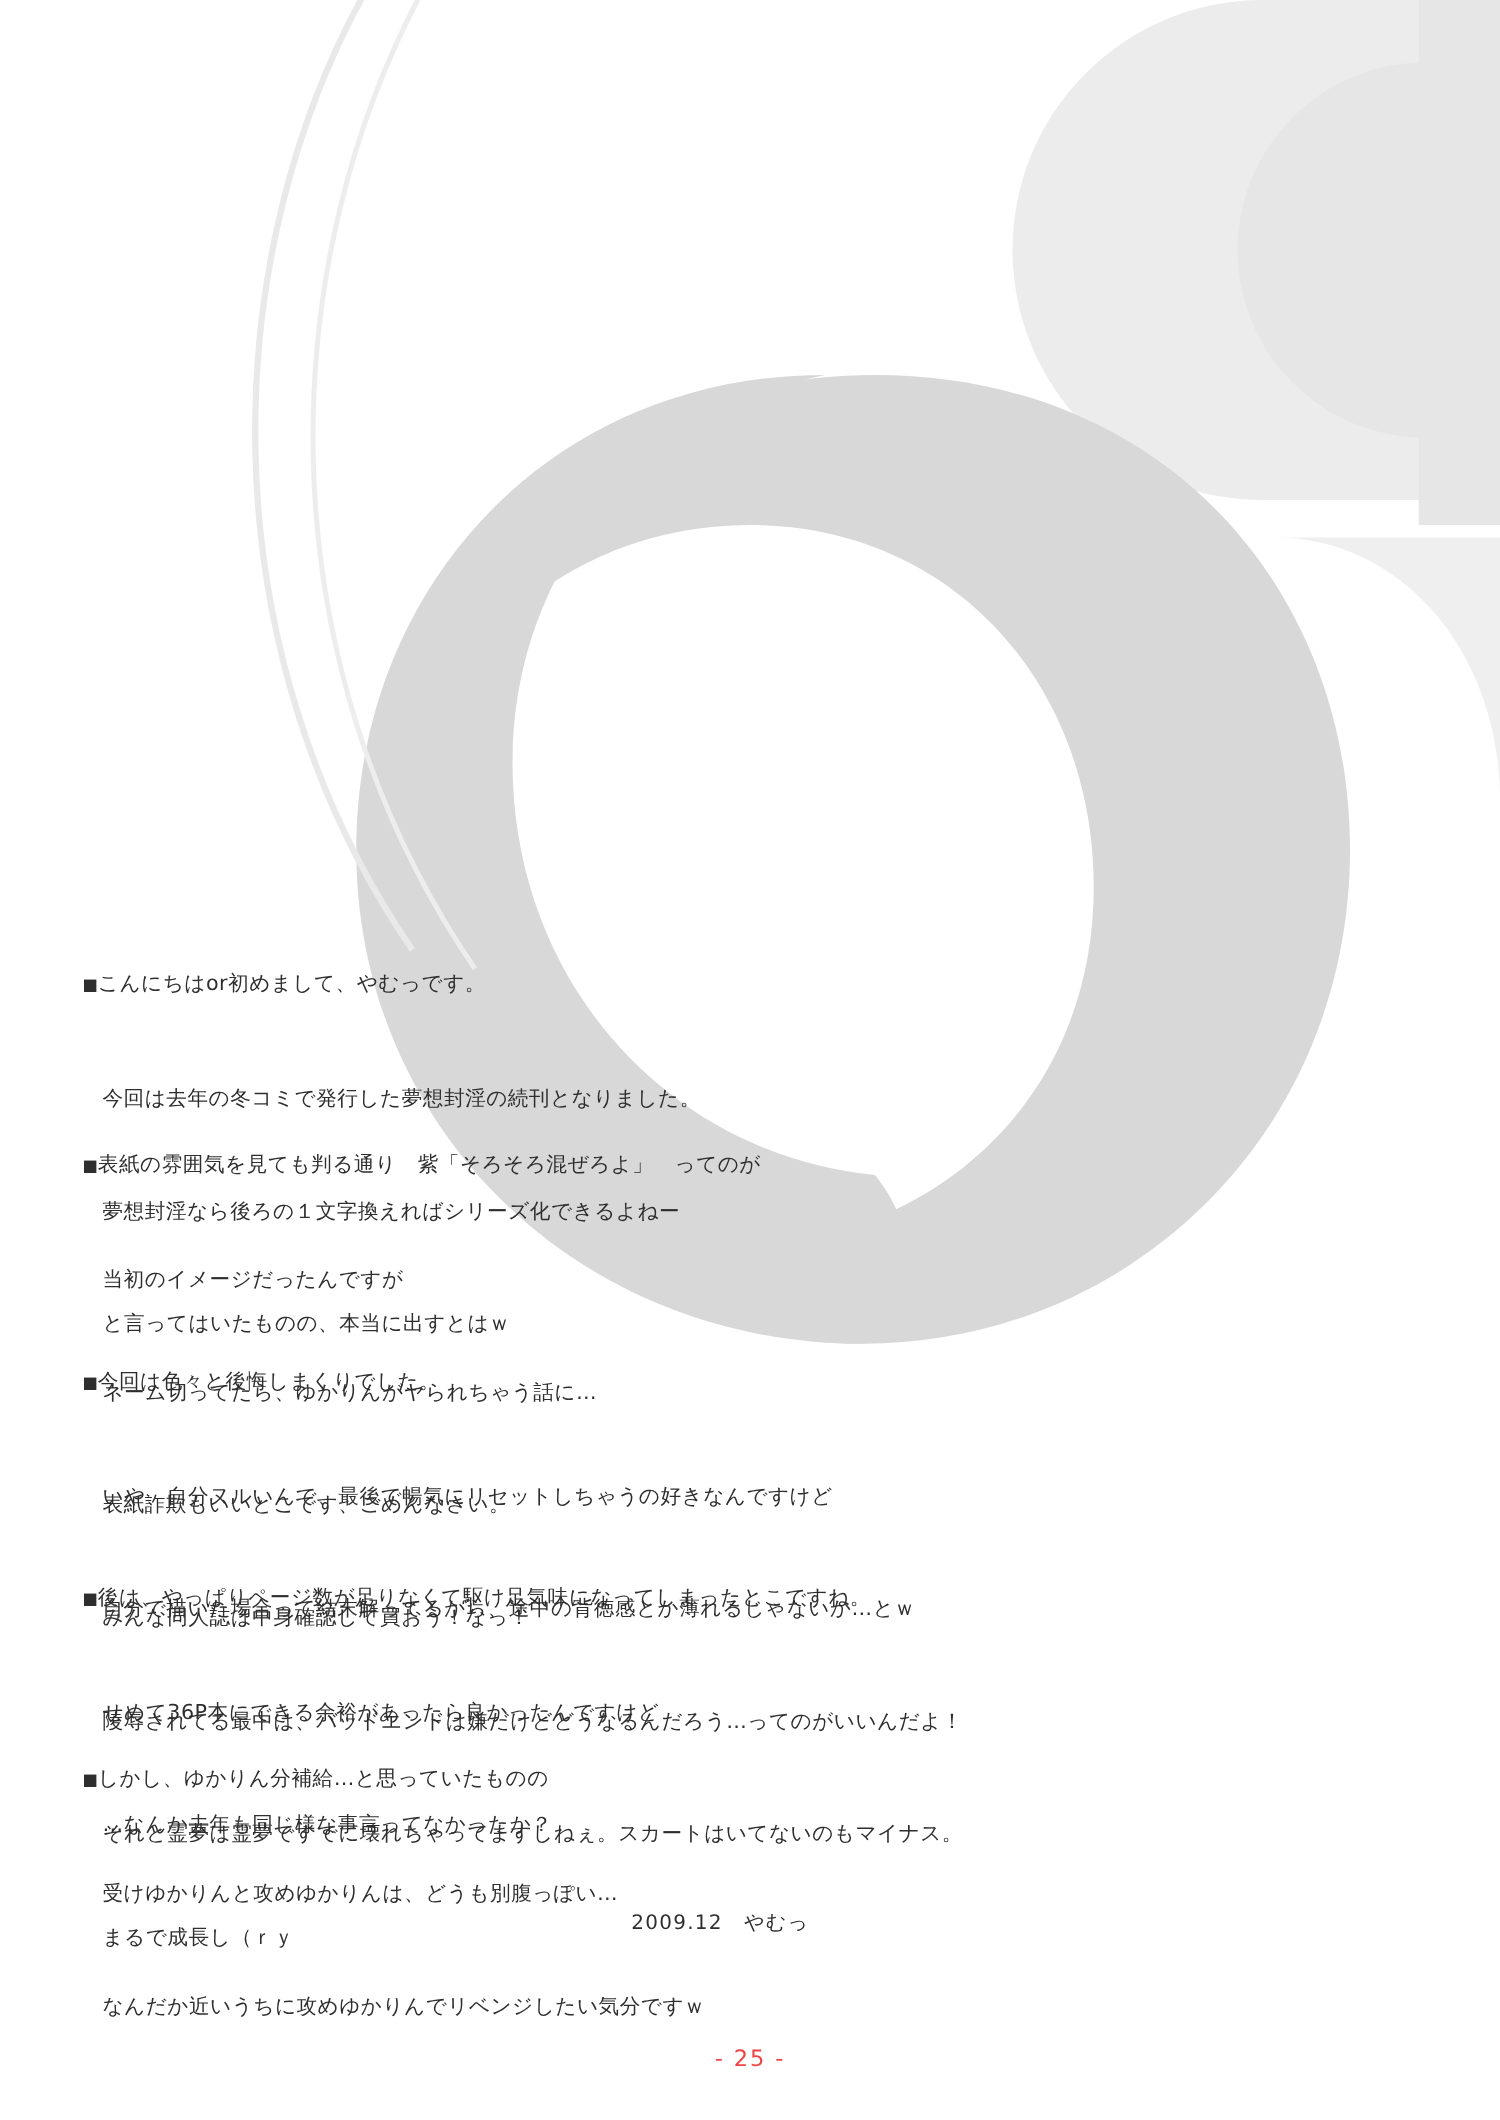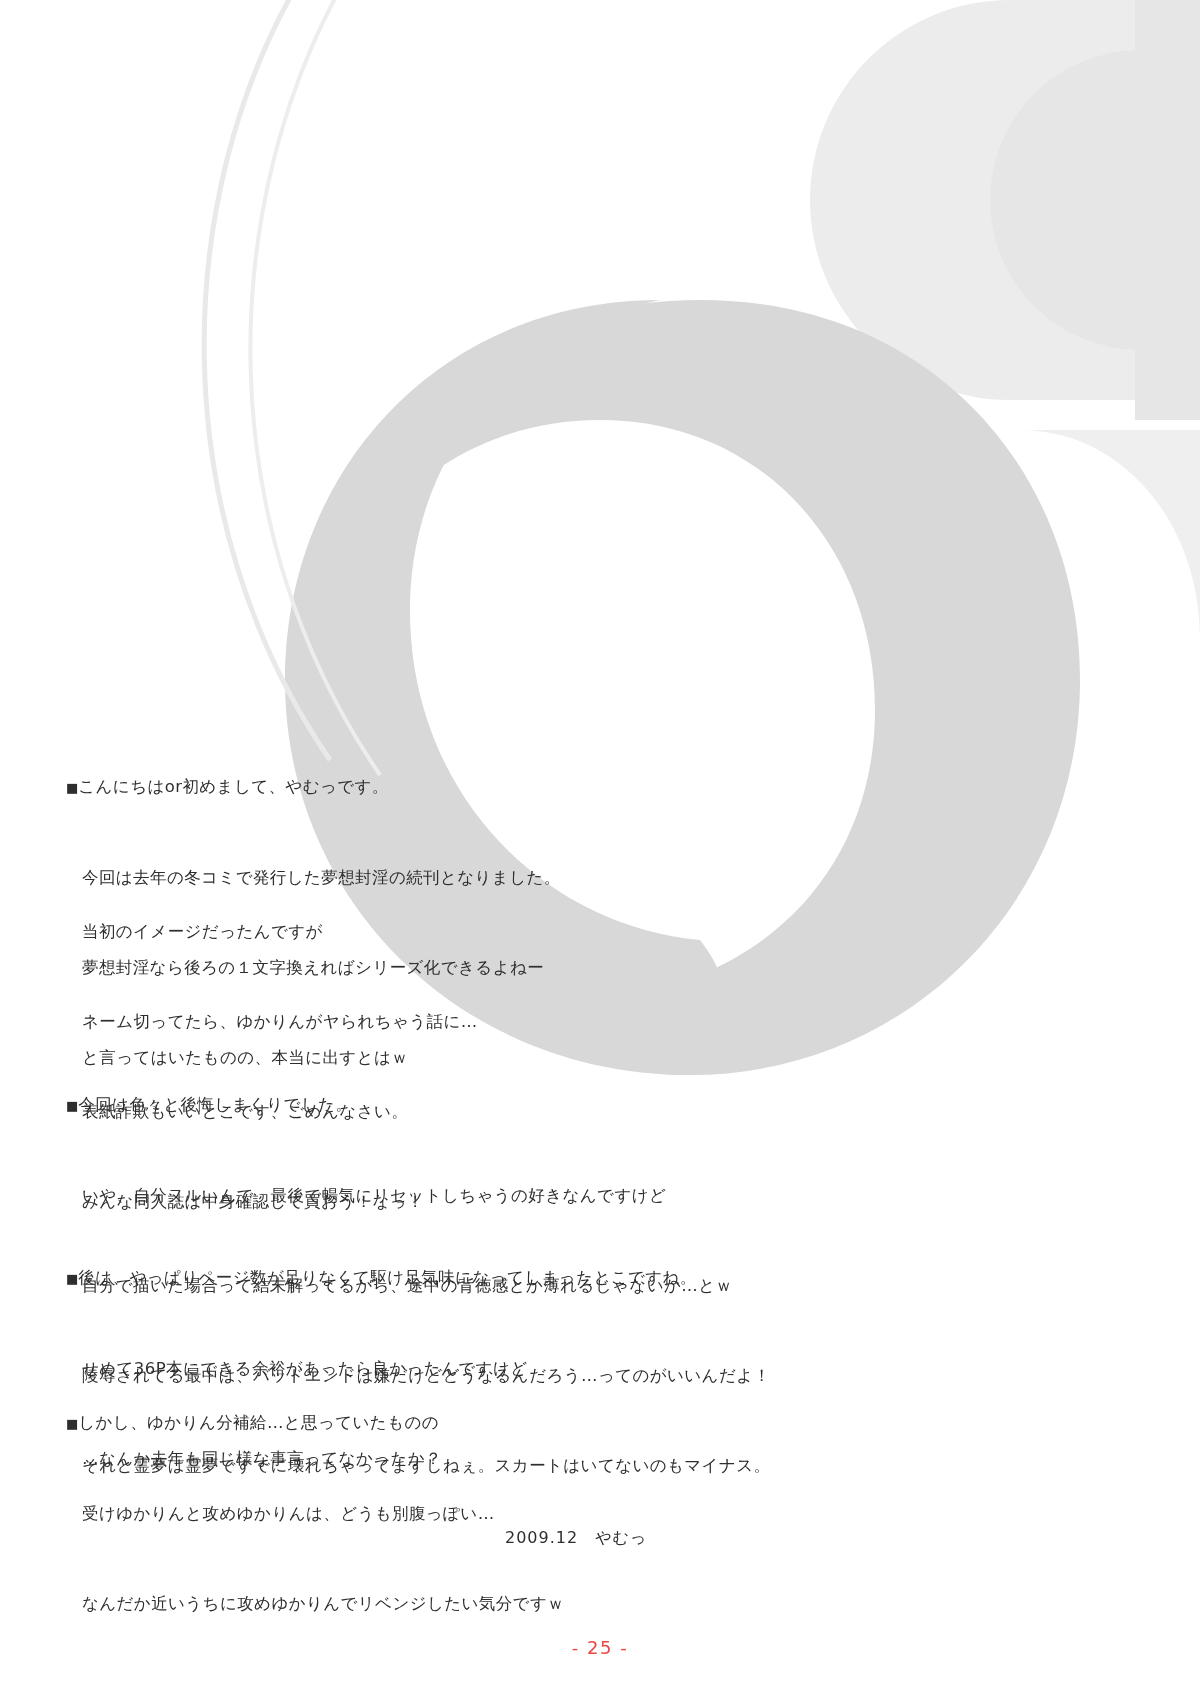--- a/index.html
+++ b/index.html
@@ -121,38 +121,40 @@
   <div class="content">
 
     <div class="para" style="left:66px; top:712px;">
       <span class="line"><span class="bullet">■</span><span>こんにちはor初めまして、やむっです。</span></span>
       <span class="line indent">今回は去年の冬コミで発行した夢想封淫の続刊となりました。</span>
       <span class="line indent">夢想封淫なら後ろの１文字換えればシリーズ化できるよねー</span>
       <span class="line indent">と言ってはいたものの、本当に出すとはｗ</span>
     </div>
 
     <div class="para" style="left:66px; top:857px;">
+      <span class="line"><span class="bullet">■</span><span>表紙の雰囲気を見ても判る通り　紫「そろそろ混ぜろよ」　ってのが</span></span>
       <span class="line indent">当初のイメージだったんですが</span>
       <span class="line indent">ネーム切ってたら、ゆかりんがヤられちゃう話に…</span>
       <span class="line indent">表紙詐欺もいいとこです、ごめんなさい。</span>
       <span class="line indent">みんな同人誌は中身確認して買おう！なっ！</span>
     </div>
 
     <div class="para" style="left:66px; top:1030px;">
       <span class="line"><span class="bullet">■</span><span>今回は色々と後悔しまくりでした。</span></span>
       <span class="line indent">いや、自分ヌルいんで、最後で暢気にリセットしちゃうの好きなんですけど</span>
       <span class="line indent">自分で描いた場合って結末解ってるから、途中の背徳感とか薄れるじゃないか…とｗ</span>
       <span class="line indent">陵辱されてる最中は、バッドエンドは嫌だけどどうなるんだろう…ってのがいいんだよ！</span>
       <span class="line indent">それと霊夢は霊夢ですでに壊れちゃってますしねぇ。スカートはいてないのもマイナス。</span>
     </div>
 
     <div class="para" style="left:66px; top:1203px;">
       <span class="line"><span class="bullet">■</span><span>後は、やっぱりページ数が足りなくて駆け足気味になってしまったとこですね。</span></span>
       <span class="line indent">せめて36P本にできる余裕があったら良かったんですけど</span>
       <span class="line indent">…なんか去年も同じ様な事言ってなかったか？</span>
+      <span class="line indent">まるで成長し（ｒｙ</span>
     </div>
 
     <div class="para" style="left:66px; top:1348px;">
       <span class="line"><span class="bullet">■</span><span>しかし、ゆかりん分補給…と思っていたものの</span></span>
       <span class="line indent">受けゆかりんと攻めゆかりんは、どうも別腹っぽい…</span>
       <span class="line indent">なんだか近いうちに攻めゆかりんでリベンジしたい気分ですｗ</span>
     </div>
 
 
     <div class="signature">2009.12　やむっ</div>

